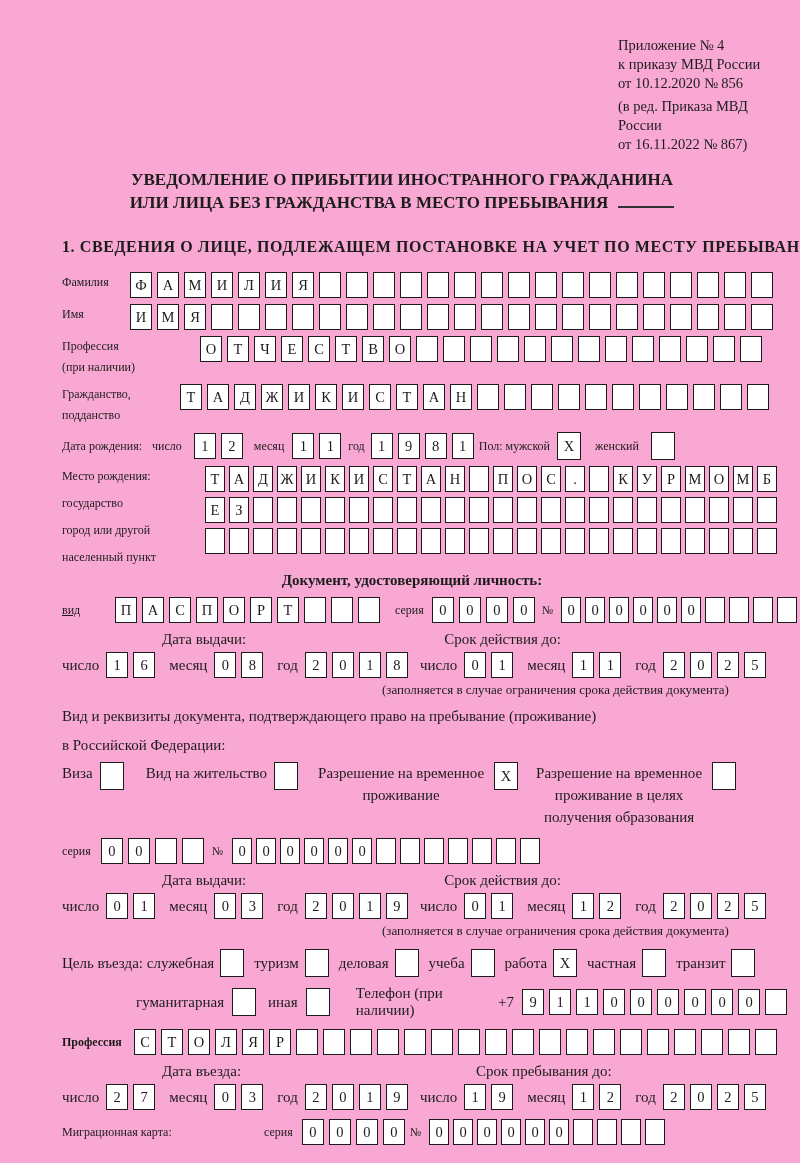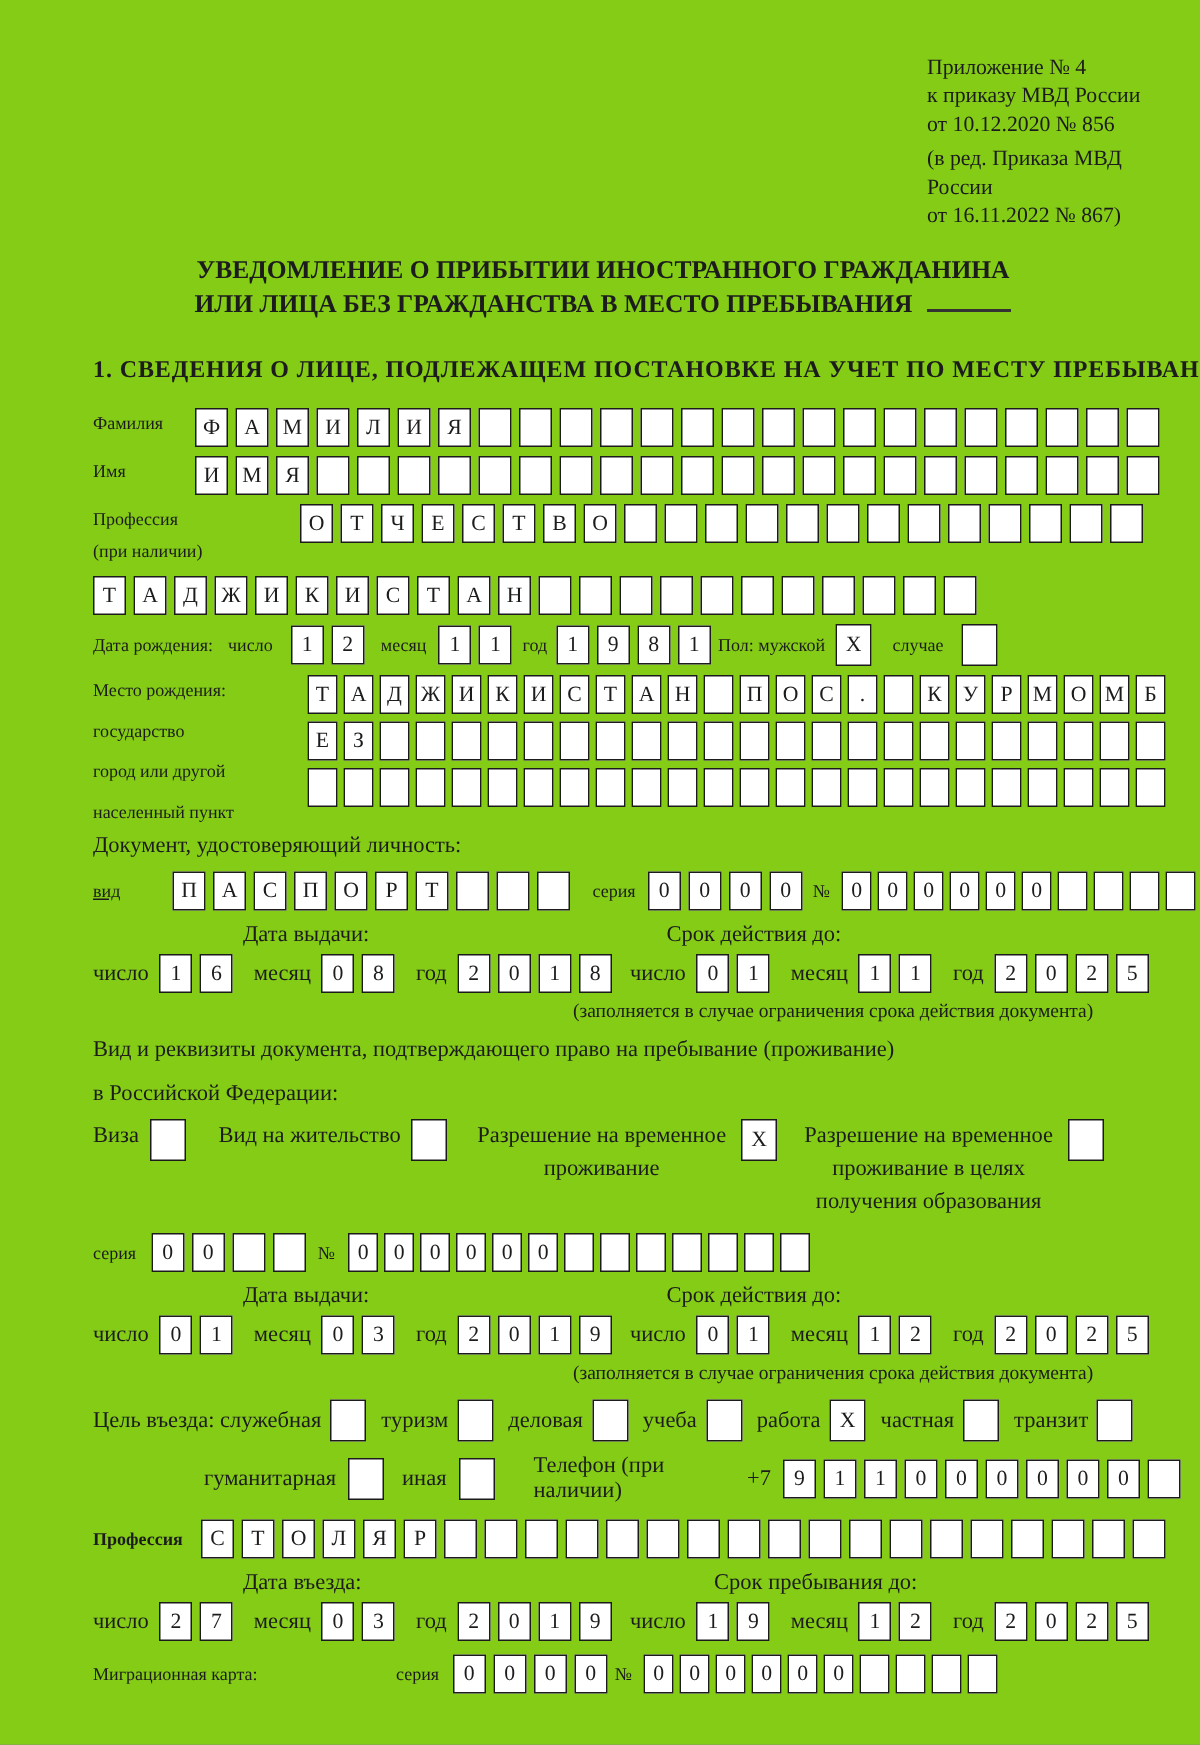--- a/index.html
+++ b/index.html
@@ -1,19 +1,19 @@
 <!DOCTYPE html>
 <html><head>
 <meta charset="utf-8">
 <style>
   * { box-sizing: border-box; margin: 0; padding: 0; }
   html,body { background:#888; }
   body { width:800px; height:1163px; margin:0 auto; overflow:hidden;
          font-family:"Liberation Serif","DejaVu Serif",serif; color:#1c1c1c; }
-  .page { width:800px; height:1163px; background:#84cc16; padding:36px 8px 0 62px; }
+  .page { width:800px; height:1163px; background:#f9a8d4; padding:36px 8px 0 62px; }
 
   
   .appendix { margin-left:556px; font-size:14.5px; line-height:19px; }
   .appendix .gap { height:4px; }
   .forma { text-align:right; padding-right:35px; font-weight:bold; font-size:16px; margin-top:16px; letter-spacing:.5px; }
 
   
   .title { text-align:center; font-weight:bold; font-size:17px; line-height:23px; margin:14px 50px 0 0; }
   .blank-line { display:inline-block; width:56px; border-bottom:2px solid #333; margin-left:10px; }
   .sec-heading { font-weight:bold; font-size:16px; letter-spacing:.6px; margin-top:24px; white-space:nowrap; }
@@ -166,20 +166,24 @@
         <span class="cell"></span>
         <span class="cell"></span>
         <span class="cell"></span>
         <span class="cell"></span>
         <span class="cell"></span>
         <span class="cell"></span>
       </span>
   </div>
 
   <div class="row">
+    <span class="lbl w118">
+      <div>Гражданство,</div>
+      <div>подданство</div>
+    </span>
     <span class="cells">
         <span class="cell">Т</span>
         <span class="cell">А</span>
         <span class="cell">Д</span>
         <span class="cell">Ж</span>
         <span class="cell">И</span>
         <span class="cell">К</span>
         <span class="cell">И</span>
         <span class="cell">С</span>
         <span class="cell">Т</span>
@@ -215,21 +219,21 @@
     <span class="cells">
         <span class="cell">1</span>
         <span class="cell">9</span>
         <span class="cell">8</span>
         <span class="cell">1</span>
       </span>
     <span class="lbl" style="margin-right:7px;">Пол: мужской</span>
     <span class="cbx">
         <span class="cell">X</span>
       </span>
-    <span class="lbl" style="margin:0 12px 0 14px;">случае</span>
+    <span class="lbl" style="margin:0 12px 0 14px;">женский</span>
     <span class="cbx">
         <span class="cell"></span>
       </span>
   </div>
 
   <div class="row">
     <span class="lbl w143">
       <div>Место рождения:</div>
       <div style="margin-top:6px;">государство</div>
       <div style="margin-top:6px;">город или другой</div>
@@ -310,21 +314,21 @@
           <span class="cell sm"></span>
           <span class="cell sm"></span>
           <span class="cell sm"></span>
           <span class="cell sm"></span>
           <span class="cell sm"></span>
           <span class="cell sm"></span>
         </span>
     </span>
   </div>
 
-  <div class="txt" style="text-align:left; font-weight:normal; margin:2px 30px 0 0;">Документ, удостоверяющий личность:</div>
+  <div class="txt" style="text-align:center; font-weight:bold; margin:2px 30px 0 0;">Документ, удостоверяющий личность:</div>
 
   <div class="irow">
     <span class="lbl w53">вид</span>
     <span class="cells">
         <span class="cell">П</span>
         <span class="cell">А</span>
         <span class="cell">С</span>
         <span class="cell">П</span>
         <span class="cell">О</span>
         <span class="cell">Р</span>

